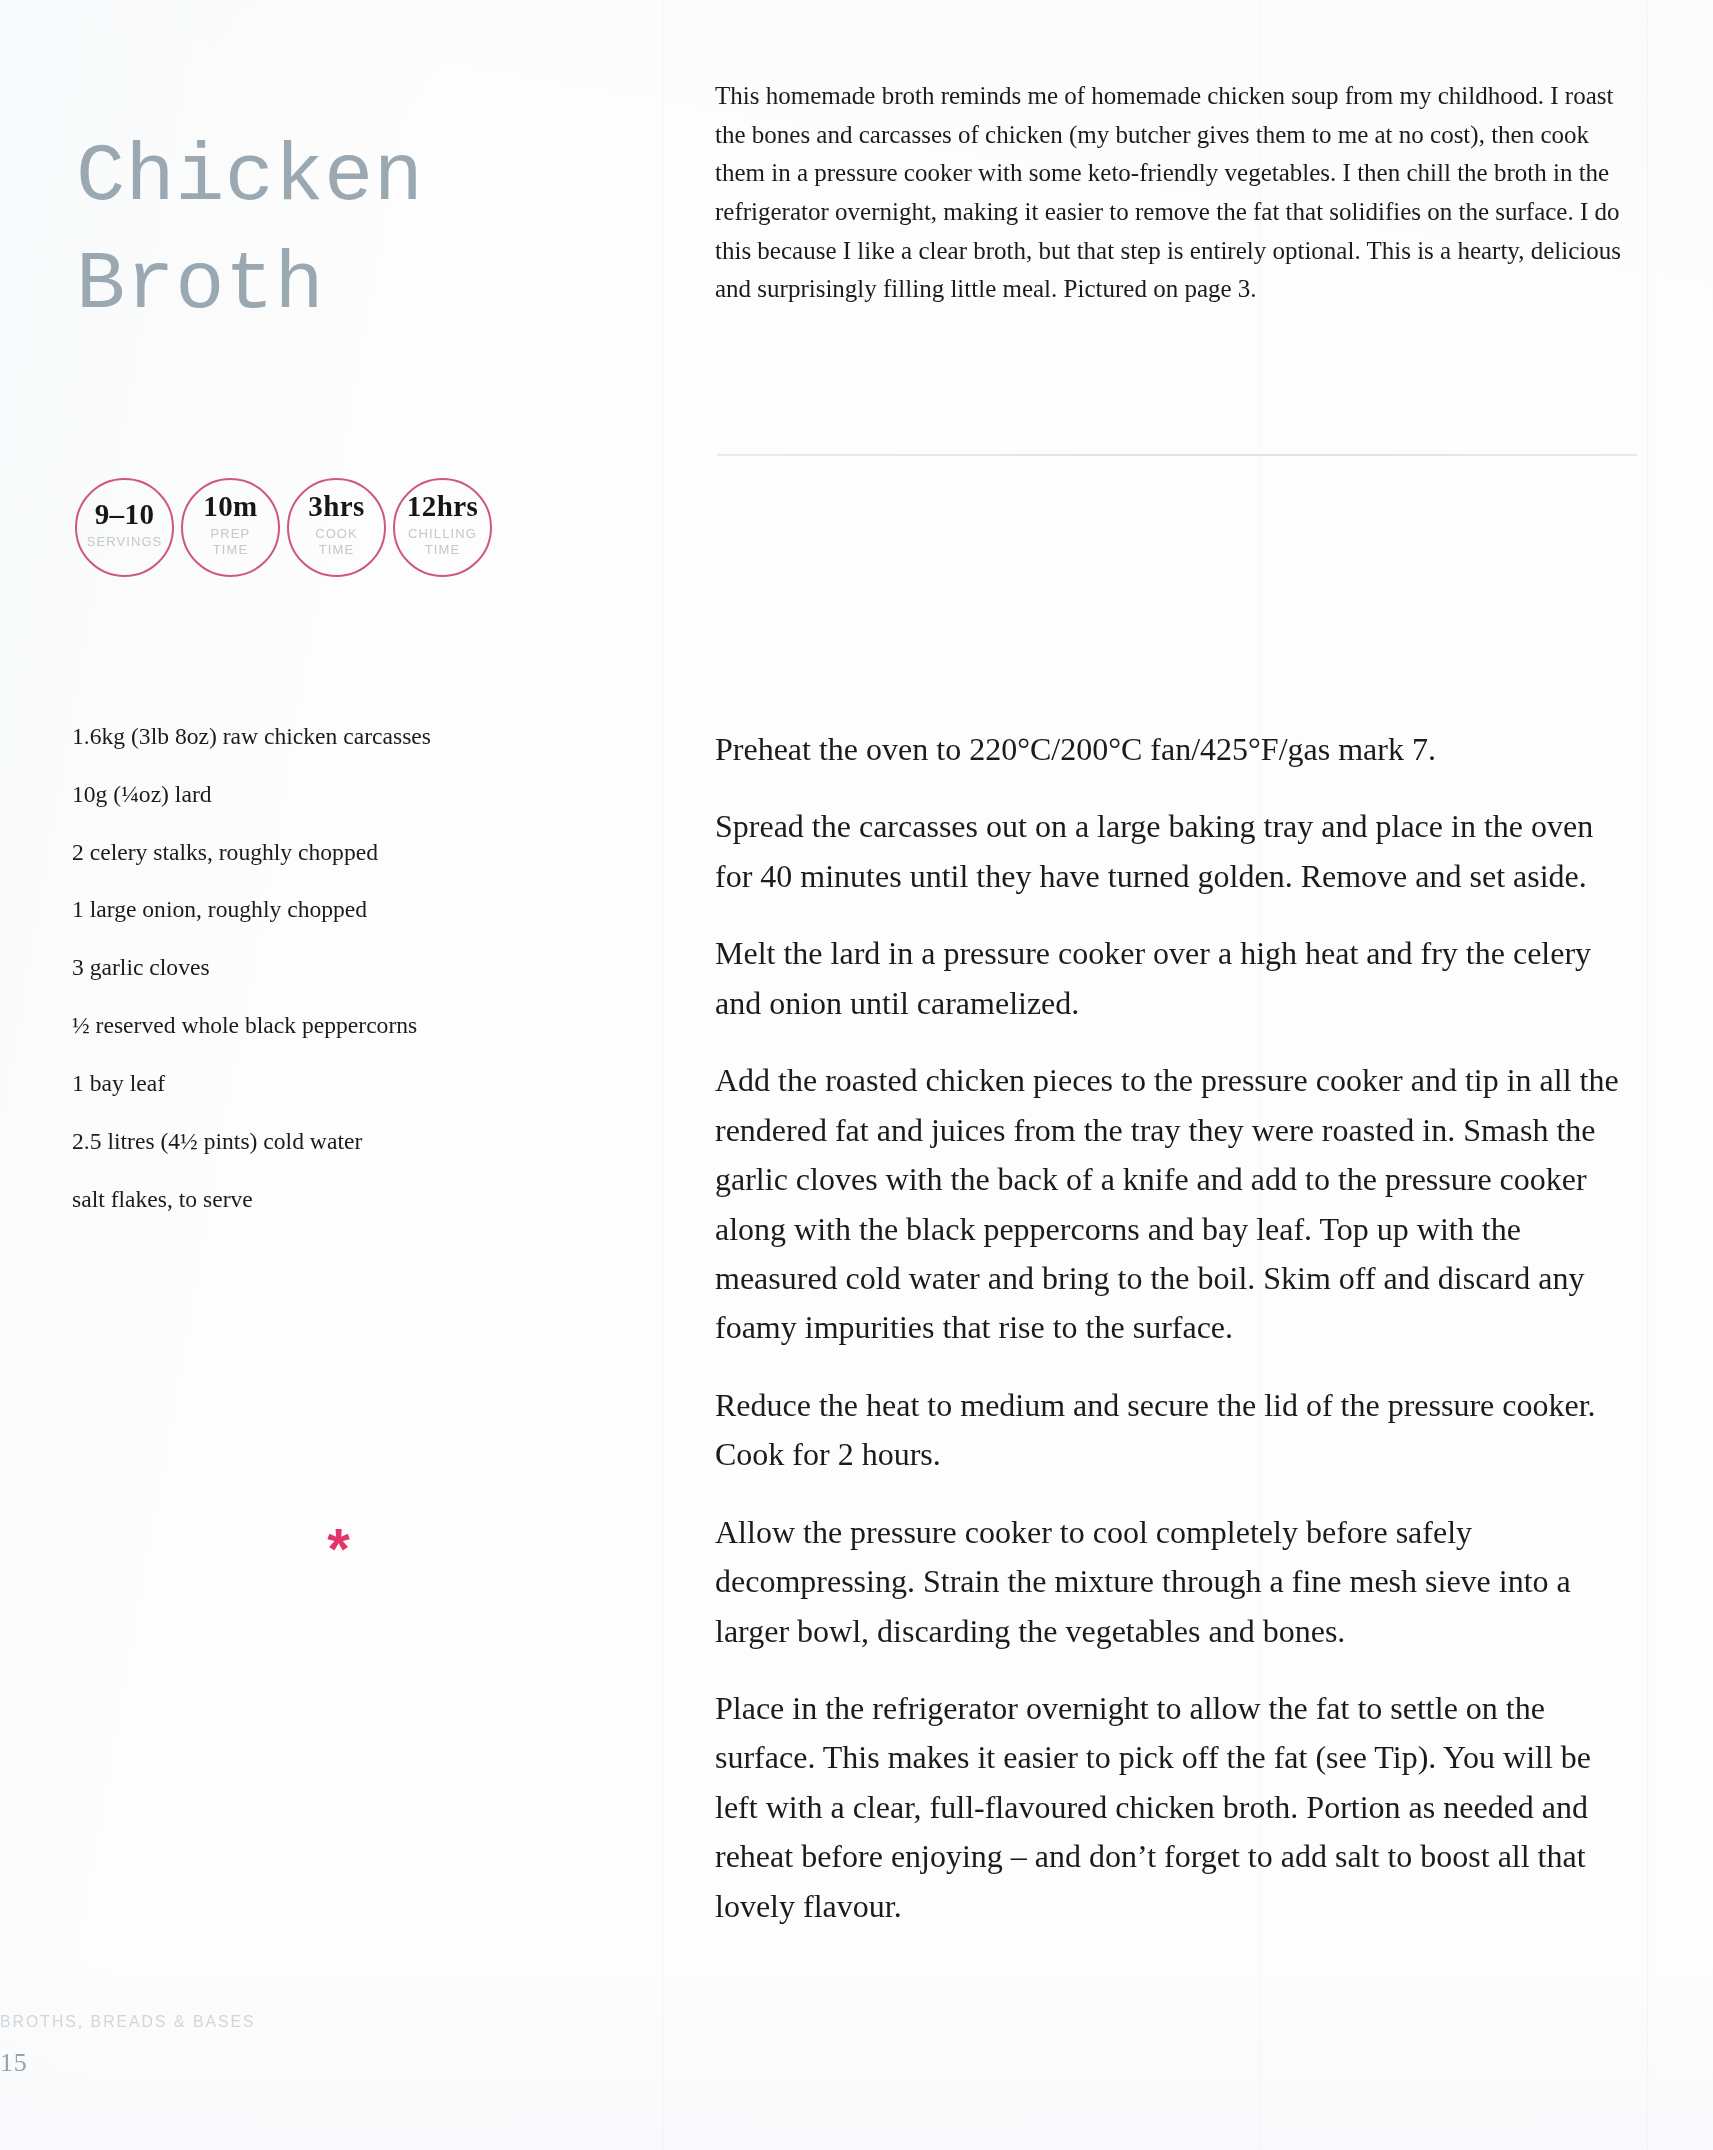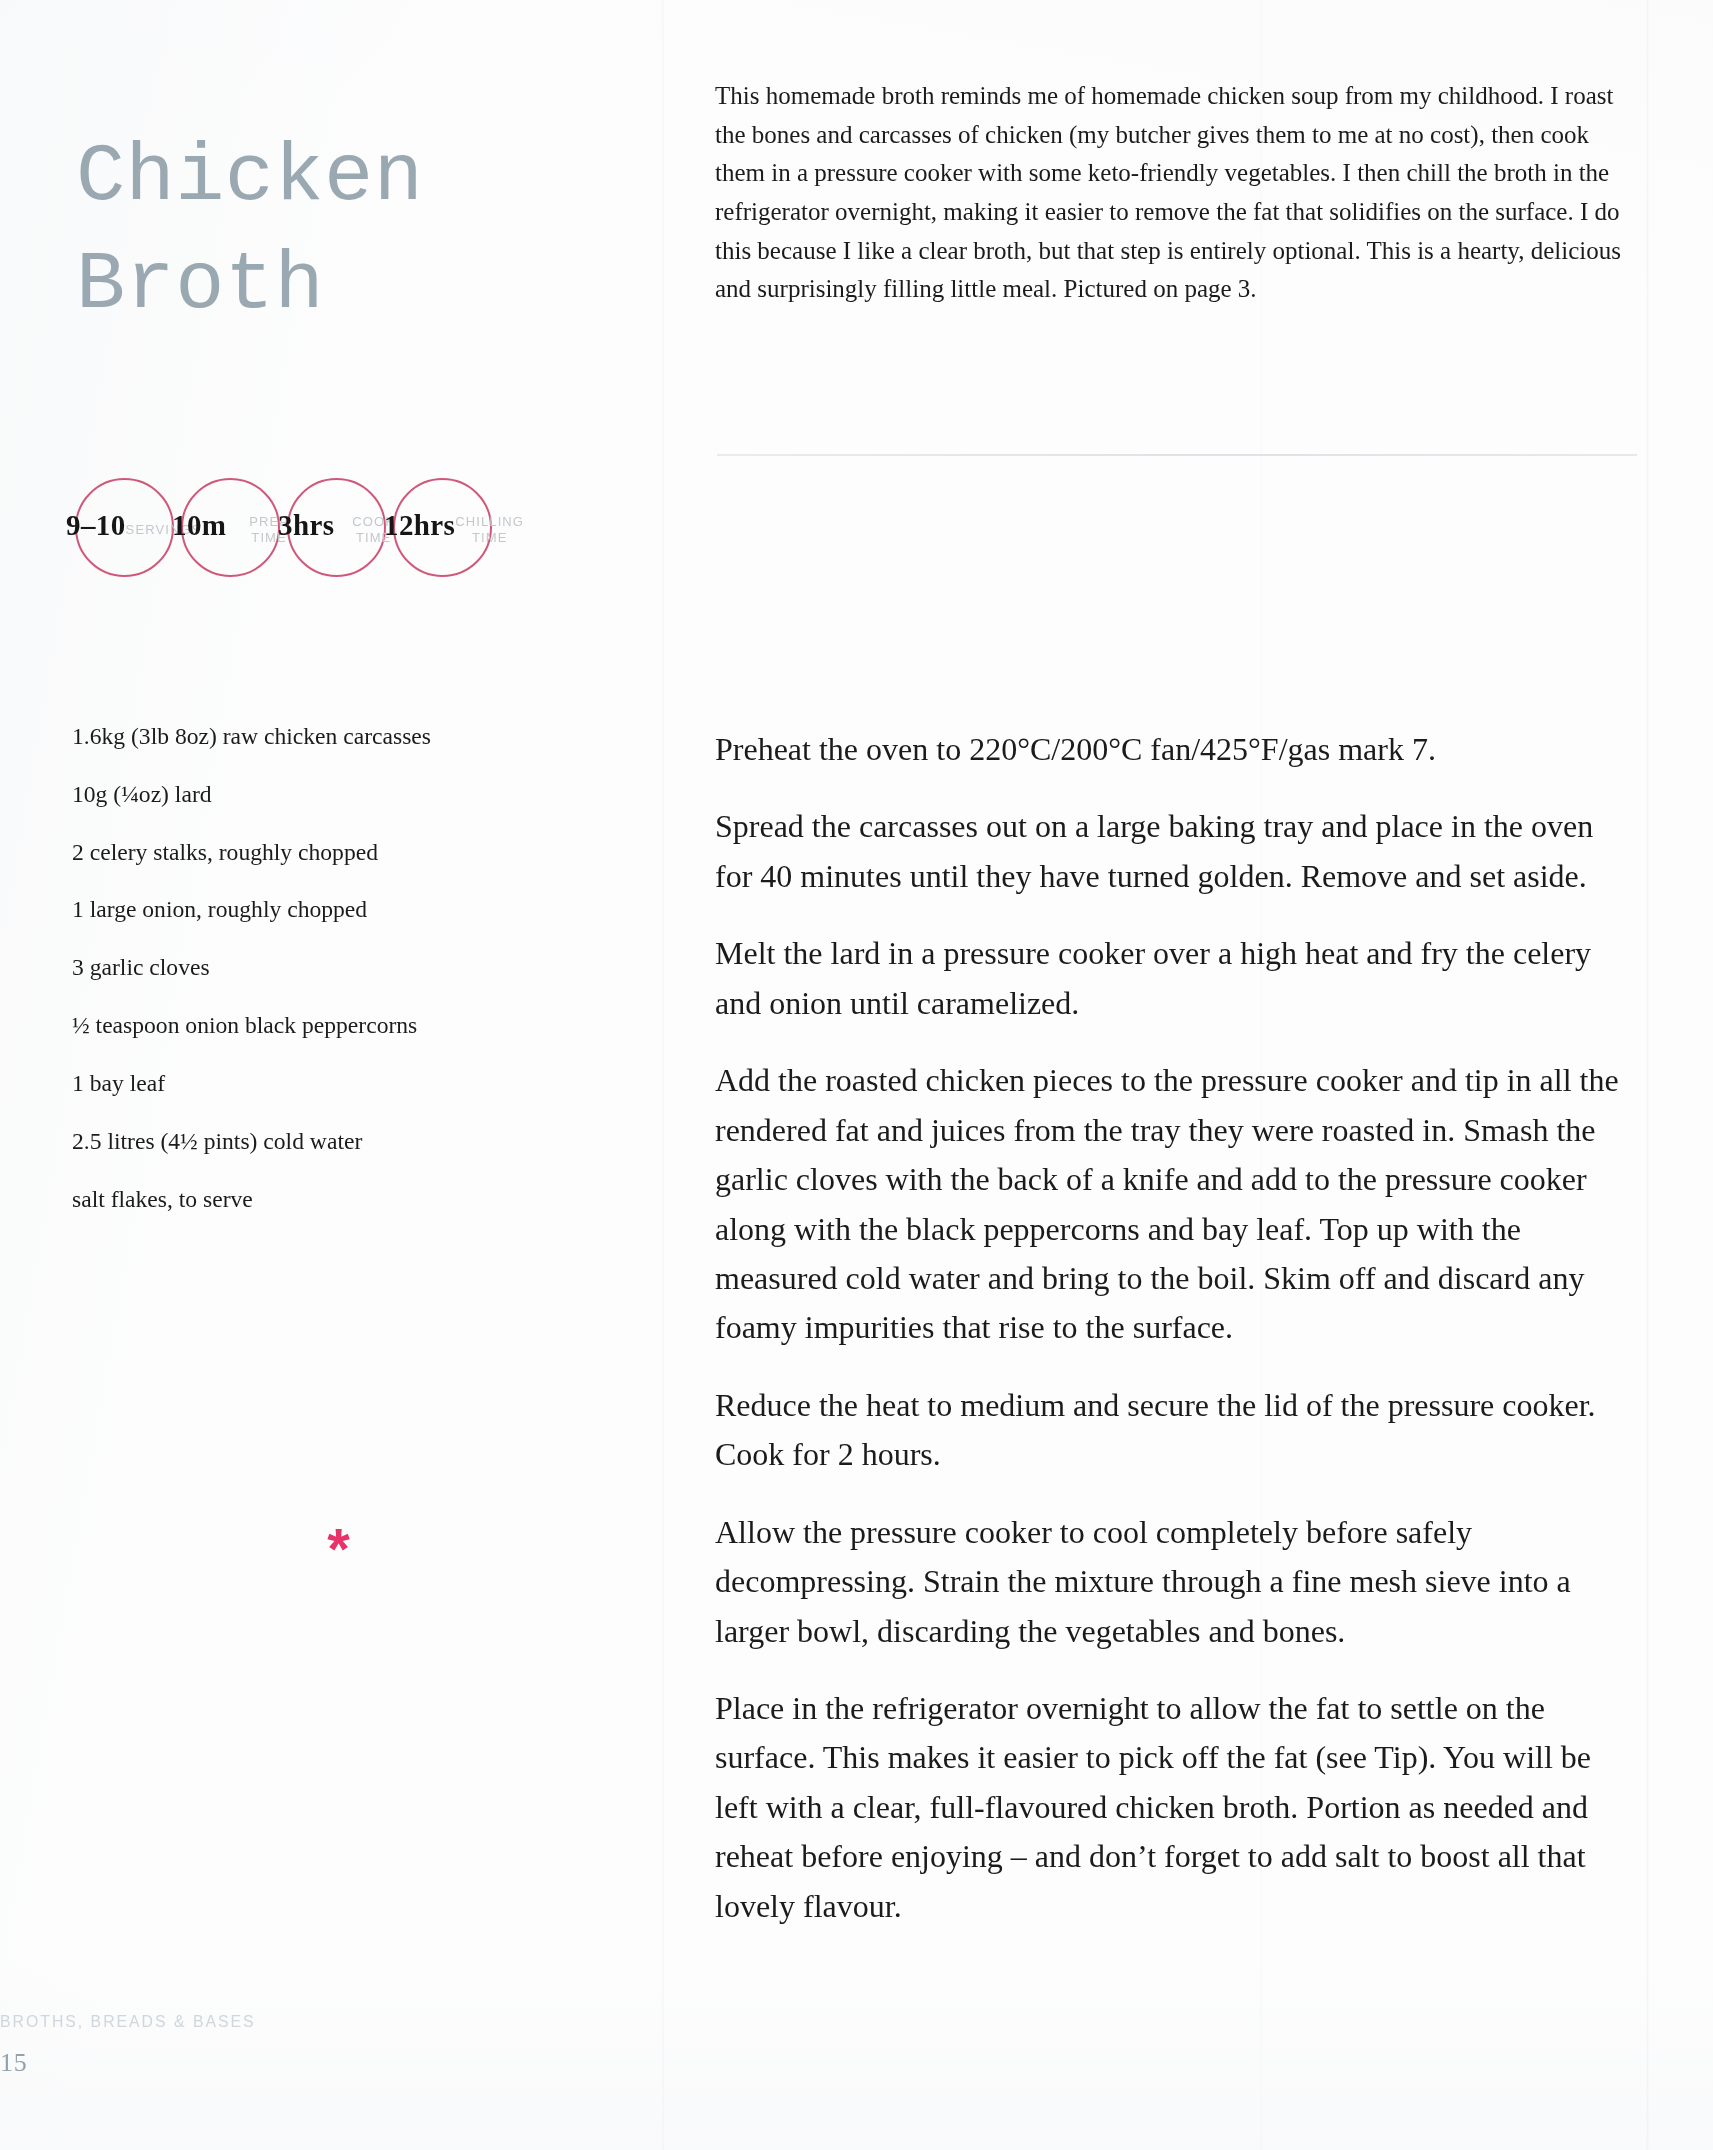--- a/index.html
+++ b/index.html
@@ -94,23 +94,23 @@
     box-sizing: border-box;
     opacity: 0.92;
   }
   .badge-inner {
     position: absolute;
     left: 0;
     top: 0;
     width: 117px;
     height: 117px;
     display: flex;
-    flex-direction: row;
+    flex-direction: column;
     align-items: center;
-    justify-content: space-between;
+    justify-content: center;
   }
   .badge-value {
     font-family: "Liberation Serif", serif;
     font-weight: bold;
     font-size: 29px;
     color: #161616;
     line-height: 1;
     margin-top: -4.7px;
     letter-spacing: 0.4px;
     white-space: nowrap;
@@ -259,21 +259,21 @@
     </div>
 
   </div>
 
   <div class="ingredients">
     <div class="ingredient">1.6kg (3lb 8oz) raw chicken carcasses</div>
     <div class="ingredient">10g (¼oz) lard</div>
     <div class="ingredient">2 celery stalks, roughly chopped</div>
     <div class="ingredient">1 large onion, roughly chopped</div>
     <div class="ingredient">3 garlic cloves</div>
-    <div class="ingredient">½ teaspoon onion black peppercorns</div>
+    <div class="ingredient">½ reserved whole black peppercorns</div>
     <div class="ingredient">1 bay leaf</div>
     <div class="ingredient">2.5 litres (4½ pints) cold water</div>
     <div class="ingredient">salt flakes, to serve</div>
   </div>
 
   <div class="tip">
     <span class="tip-asterisk">*</span>
   </div>
 
   <div class="method">

